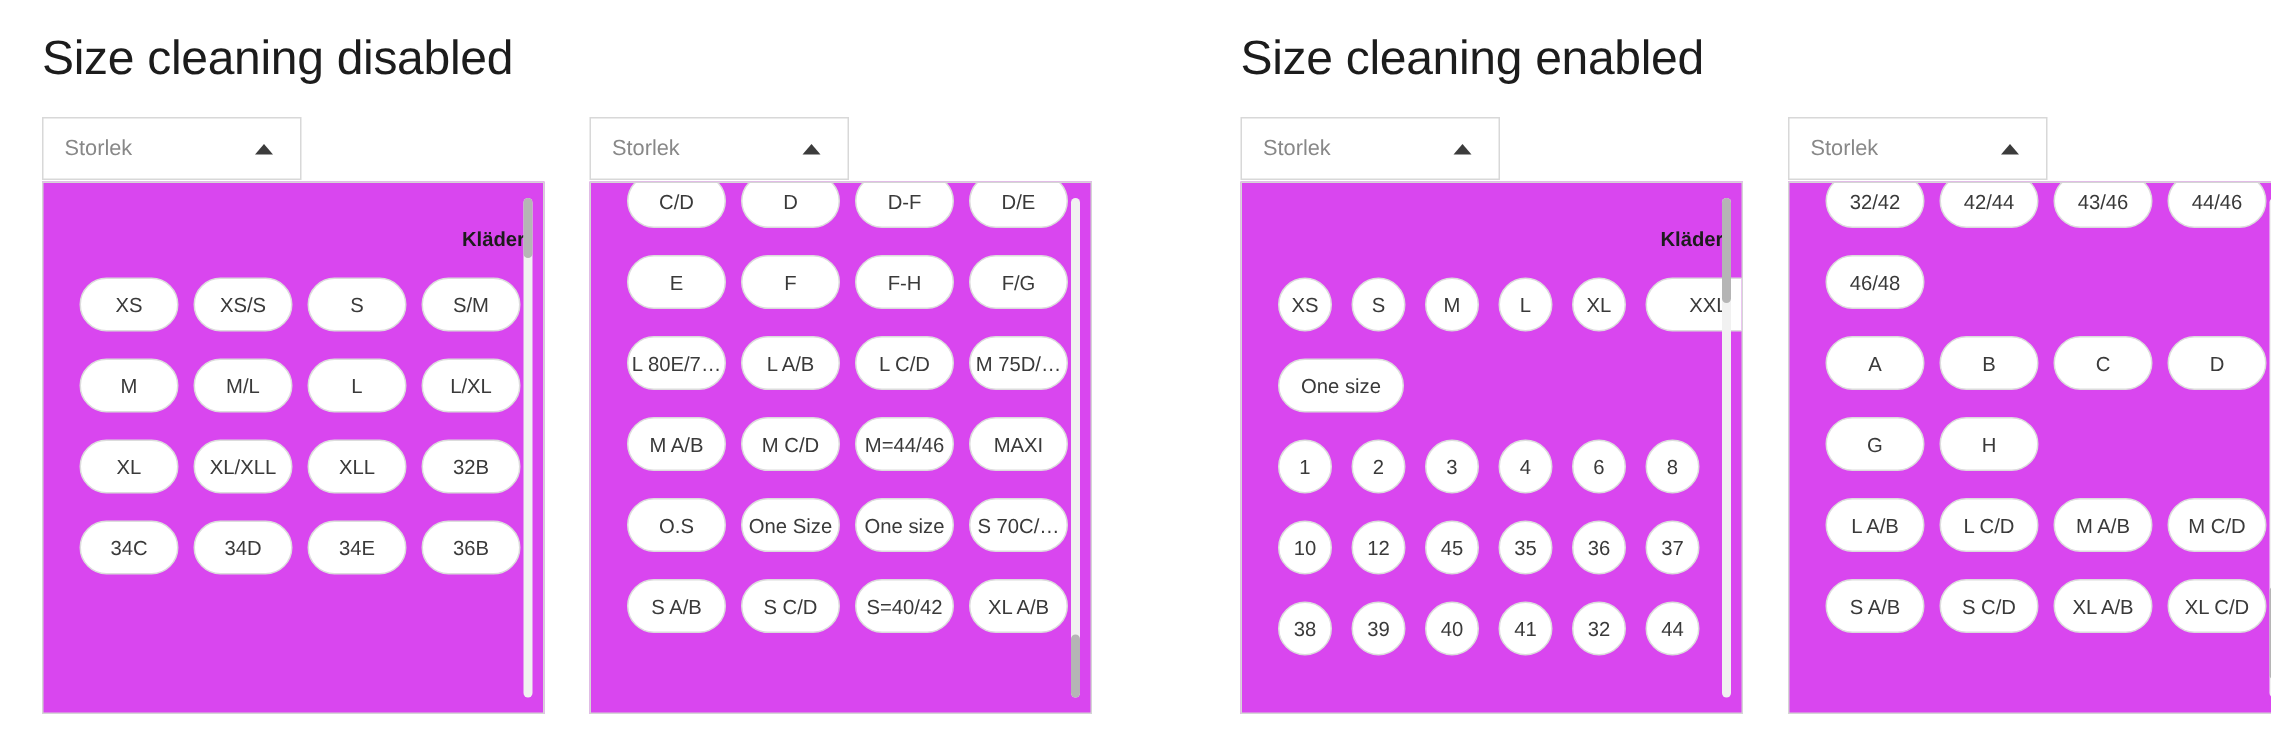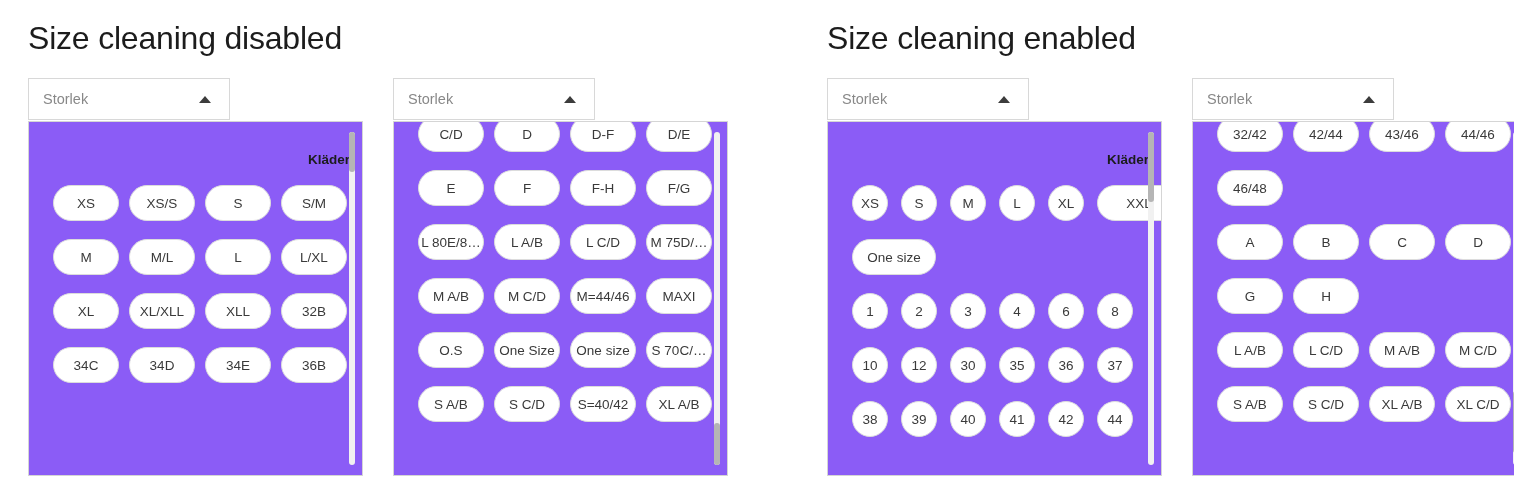--- a/index.html
+++ b/index.html
@@ -38,21 +38,21 @@
   
   .dropdown {
     position: absolute;
     top: 78px;
   }
   .dropdown.c0 { left: 28px; }
   .dropdown.c1 { left: 393px; }
 
   .select-box {
     position: relative;
-    width: 202px;
+    width: 173px;
     height: 42px;
     box-sizing: border-box;
     border: 1px solid #d8d8d8;
     background: #ffffff;
     display: flex;
     align-items: center;
     z-index: 3;
   }
   .select-label {
     font-size: 14.5px;
@@ -73,21 +73,21 @@
   }
 
   .panel {
     position: absolute;
     top: 43px;
     left: 0;
     width: 335px;
     height: 355px;
     box-sizing: border-box;
     border: 1px solid #d5d5d5;
-    background: #8b5cf6;
+    background: #d946ef;
     overflow: hidden;
     z-index: 2;
   }
   .panel-inner {
     position: absolute;
     left: 0;
     width: 335px;
     padding: 0 14px 0 14px;
     box-sizing: border-box;
   }
@@ -206,21 +206,21 @@
               <div class="chip">D-F</div>
               <div class="chip">D/E</div>
             </div>
             <div class="chip-row">
               <div class="chip">E</div>
               <div class="chip">F</div>
               <div class="chip">F-H</div>
               <div class="chip">F/G</div>
             </div>
             <div class="chip-row">
-              <div class="chip">L 80E/8…</div>
+              <div class="chip">L 80E/7…</div>
               <div class="chip">L A/B</div>
               <div class="chip">L C/D</div>
               <div class="chip">M 75D/…</div>
             </div>
             <div class="chip-row">
               <div class="chip">M A/B</div>
               <div class="chip">M C/D</div>
               <div class="chip">M=44/46</div>
               <div class="chip">MAXI</div>
             </div>
@@ -268,31 +268,31 @@
               <div class="chip">1</div>
               <div class="chip">2</div>
               <div class="chip">3</div>
               <div class="chip">4</div>
               <div class="chip">6</div>
               <div class="chip">8</div>
             </div>
             <div class="chip-row">
               <div class="chip">10</div>
               <div class="chip">12</div>
-              <div class="chip">30</div>
+              <div class="chip">45</div>
               <div class="chip">35</div>
               <div class="chip">36</div>
               <div class="chip">37</div>
             </div>
             <div class="chip-row">
               <div class="chip">38</div>
               <div class="chip">39</div>
               <div class="chip">40</div>
               <div class="chip">41</div>
-              <div class="chip">42</div>
+              <div class="chip">32</div>
               <div class="chip">44</div>
             </div>
           </div>
           <div class="scroll-track">
             <div class="scroll-thumb" style="top: 0px; height: 70px;"></div>
           </div>
         </div>
       </div>
       <div class="dropdown c1">
         <div class="select-box">

